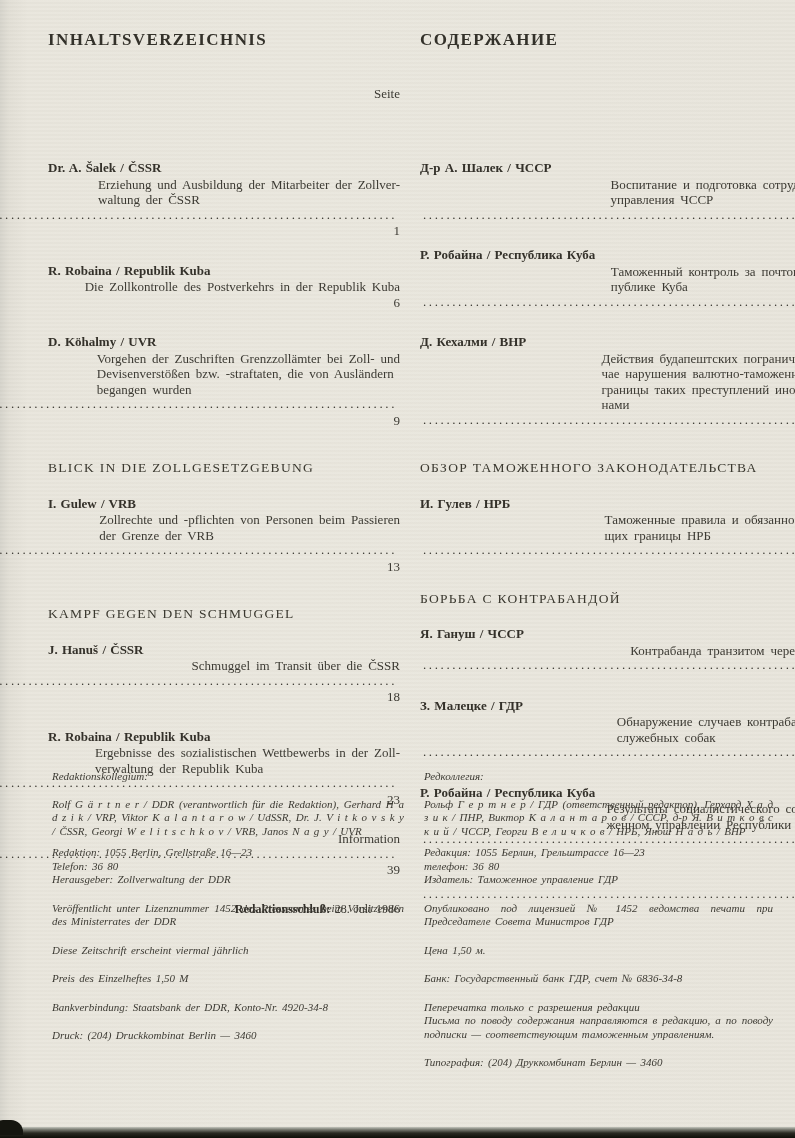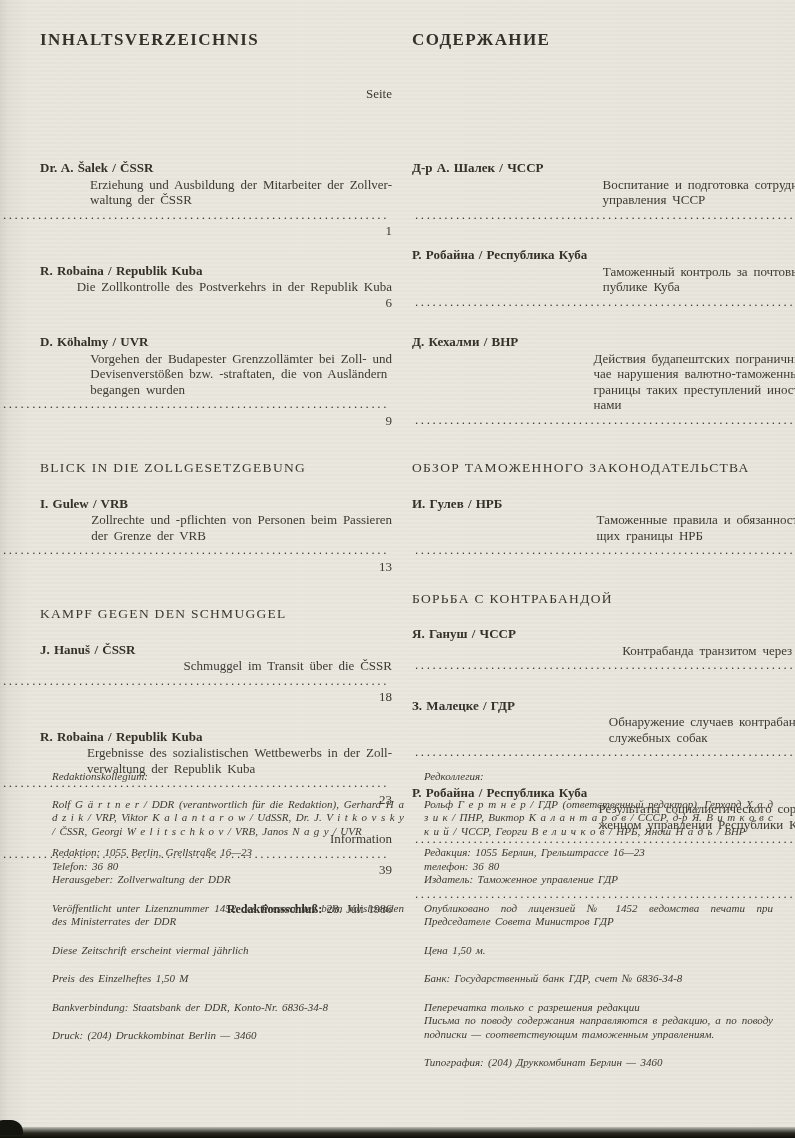--- a/index.html
+++ b/index.html
@@ -17,21 +17,21 @@
   
   .bottom-edge {
     position:absolute; left:0; right:0; bottom:0; height:11px;
     background:linear-gradient(180deg, #c2c4bc 0%, #7d7f76 22%, #2a2a22 55%, #0e0e08 100%);
   }
   .corner-bump {
     position:absolute; left:-7px; bottom:3px; width:30px; height:15px;
     background:#15150f; border-radius:10px 12px 0 0;
   }
   
-  .toc-area { position:absolute; top:30px; left:40px; right:22px; }
+  .toc-area { position:absolute; top:30px; left:48px; right:22px; }
   .columns { display:grid; grid-template-columns:352px 1fr; column-gap:20px; }
   .col-heading {
     font-weight:bold; font-size:17px; letter-spacing:1.4px; color:#33312a;
     margin:0 0 36px 0;
   }
   .page-col-label { text-align:right; font-size:13px; margin-bottom:58px; }
   .toc { font-size:13px; line-height:15.5px; }
   .entry { margin-bottom:24px; }
   .entry .author { font-weight:bold; color:#34312a; margin-bottom:1px; word-spacing:1px; }
   .title-row { display:flex; align-items:flex-end;flex-direction:column; }
@@ -76,21 +76,21 @@
               <div class="author">R. Robaina / Republik Kuba</div>
               <div class="title-row">
                 <span class="title">Die Zollkontrolle des Postverkehrs in der Republik Kuba</span>
                 <span class="dots no-dots"></span>
                 <span class="page-num">6</span>
               </div>
             </div>
             <div class="entry">
               <div class="author">D. Köhalmy / UVR</div>
               <div class="title-row">
-                <span class="title">Vorgehen der Budapester Grenzzollämter bei Zoll- und
+                <span class="title">Vorgehen der Zuschriften Grenzzollämter bei Zoll- und
 Devisenverstößen bzw. -straftaten, die von Ausländern
 begangen wurden</span>
                 <span class="dots"></span>
                 <span class="page-num">9</span>
               </div>
             </div>
             <div class="section-head">BLICK IN DIE ZOLLGESETZGEBUNG</div>
             <div class="entry">
               <div class="author">I. Gulew / VRB</div>
               <div class="title-row">
@@ -210,21 +210,21 @@
   <div class="imprint columns">
     <div class="col">
         <p class="kicker">Redaktionskollegium:</p>
         <p class="names">Rolf G ä r t n e r / DDR (verantwortlich für die Redaktion), Gerhard H a d z i k / VRP, Viktor K a l a n t a r o w / UdSSR, Dr. J. V i t k o v s k y / ČSSR, Georgi W e l i t s c h k o v / VRB, Janos N a g y / UVR</p>
         <p>Redaktion: 1055 Berlin, Grellstraße 16—23
 Telefon: 36 80
 Herausgeber: Zollverwaltung der DDR</p>
         <p>Veröffentlicht unter Lizenznummer 1452 des Presseamtes beim Vorsitzenden des Ministerrates der DDR</p>
         <p>Diese Zeitschrift erscheint viermal jährlich</p>
         <p>Preis des Einzelheftes 1,50 M</p>
-        <p>Bankverbindung: Staatsbank der DDR, Konto-Nr. 6836-34-8</p>
+        <p>Bankverbindung: Staatsbank der DDR, Konto-Nr. 4920-34-8</p>
         <p>Druck: (204) Druckkombinat Berlin — 3460</p>
       </div>
     <div class="col">
         <p class="kicker">Редколлегия:</p>
         <p class="names">Рольф Г е р т н е р / ГДР (ответственный редактор), Герхард Х а д з и к / ПНР, Виктор К а л а н т а р о в / СССР, д-р Я. В и т к о в с к и й / ЧССР, Георги В е л и ч к о в / НРБ, Янош Н а д ь / ВНР</p>
         <p>Редакция: 1055 Берлин, Грельштрассе 16—23
 телефон: 36 80
 Издатель: Таможенное управление ГДР</p>
         <p>Опубликовано под лицензией № 1452 ведомства печати при Председателе Совета Министров ГДР</p>
         <p>Цена 1,50 м.</p>

